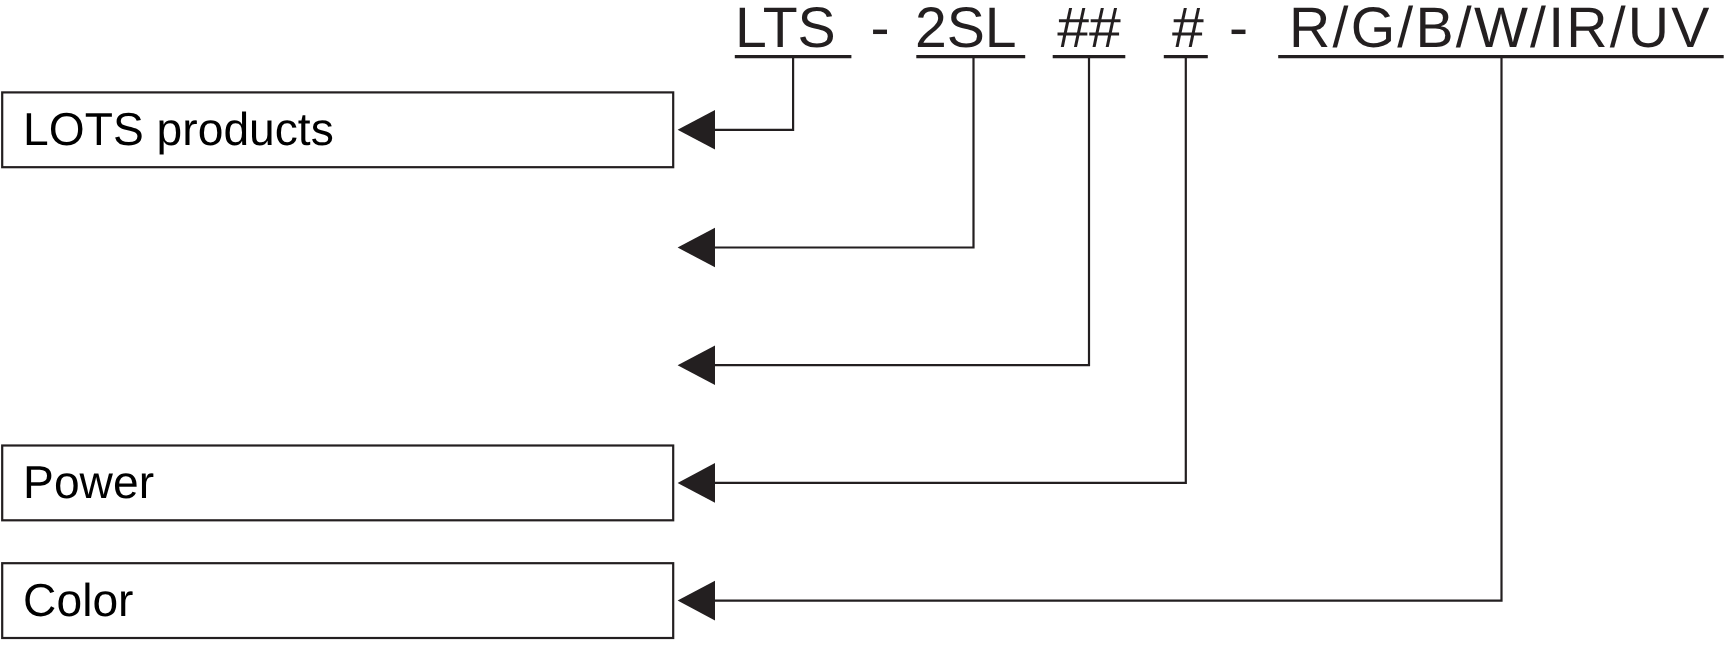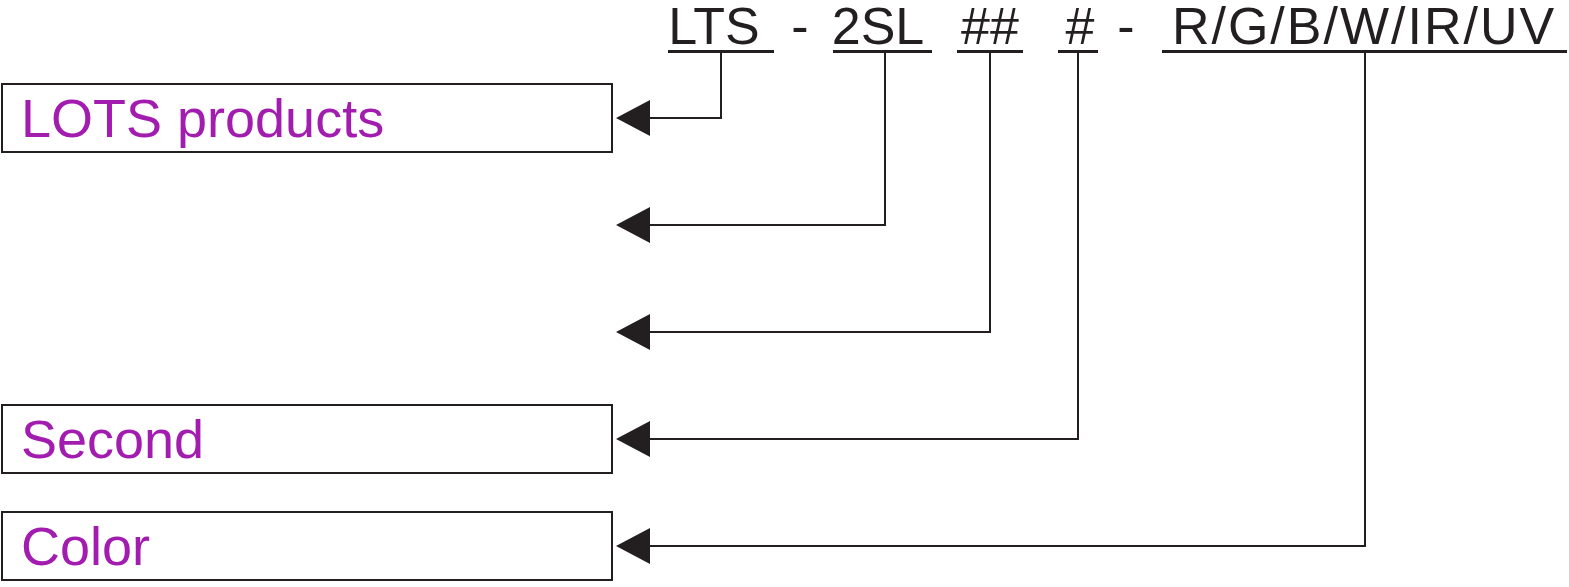--- a/index.html
+++ b/index.html
@@ -48,24 +48,24 @@
     width: 612px;
     height: 70px;
     box-sizing: border-box;
     border: 2.5px solid #231f20;
     background: #ffffff;
     display: flex;
     align-items: center;
     padding-left: 18px;
   }
   .label-text {
-    font-size: 54px;
+    font-size: 42px;
     line-height: 1;
     white-space: nowrap;
-    color: #a21caf;
+    color: #000000;
   }
 </style>
 </head>
 <body>
 
 <div class="diagram">
 
   <svg class="connector-layer" viewBox="0 0 1569 587" xmlns="http://www.w3.org/2000/svg">
 
     <g stroke="#231f20" stroke-width="3">
@@ -100,19 +100,19 @@
     <span class="seg" style="left:990px">##</span>
     <span class="seg" style="left:1080px">#</span>
     <span class="seg" style="left:1126px">-</span>
     <span class="seg seg-wide" style="left:1364px">R/G/B/W/IR/UV</span>
   </div>
 
   <div class="label-box" style="top:83px">
     <span class="label-text">LOTS products</span>
   </div>
   <div class="label-box" style="top:404px">
-    <span class="label-text">Second</span>
+    <span class="label-text">Power</span>
   </div>
   <div class="label-box" style="top:511px">
     <span class="label-text">Color</span>
   </div>
 
 </div>
 
 </body></html>

